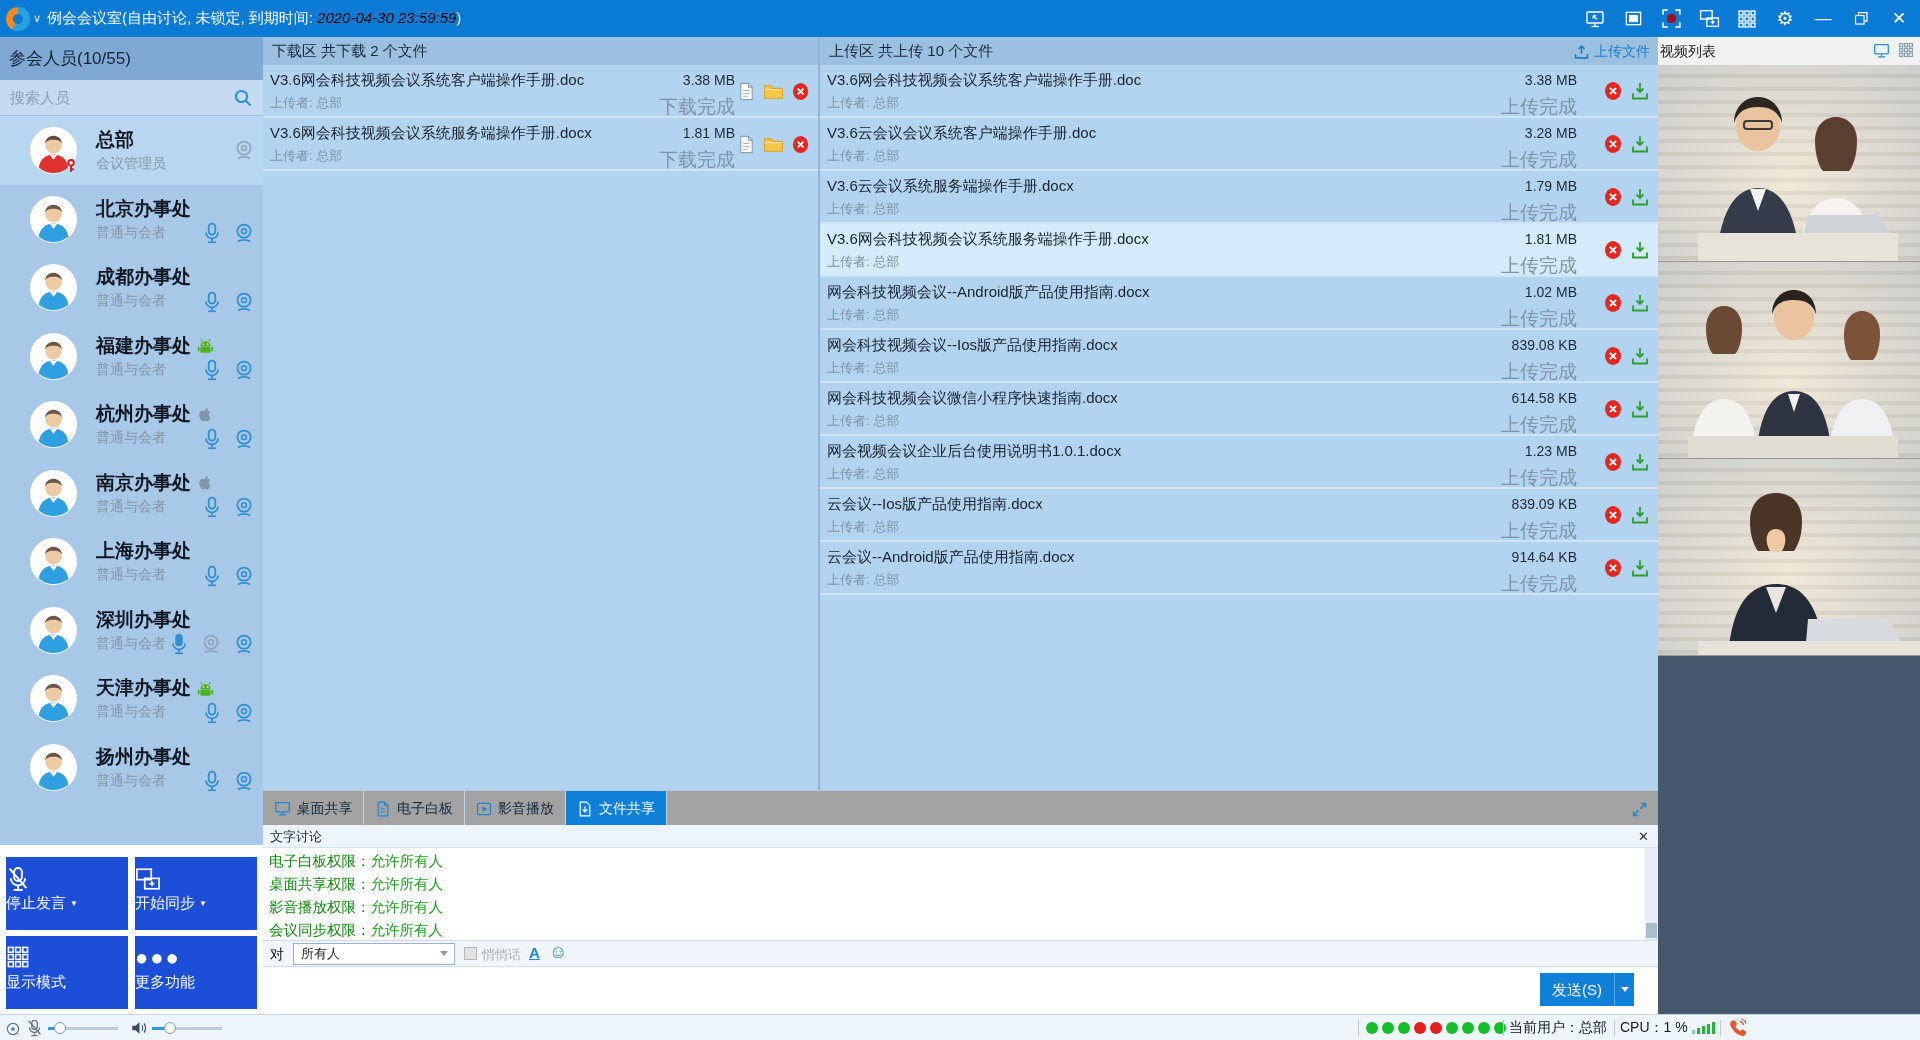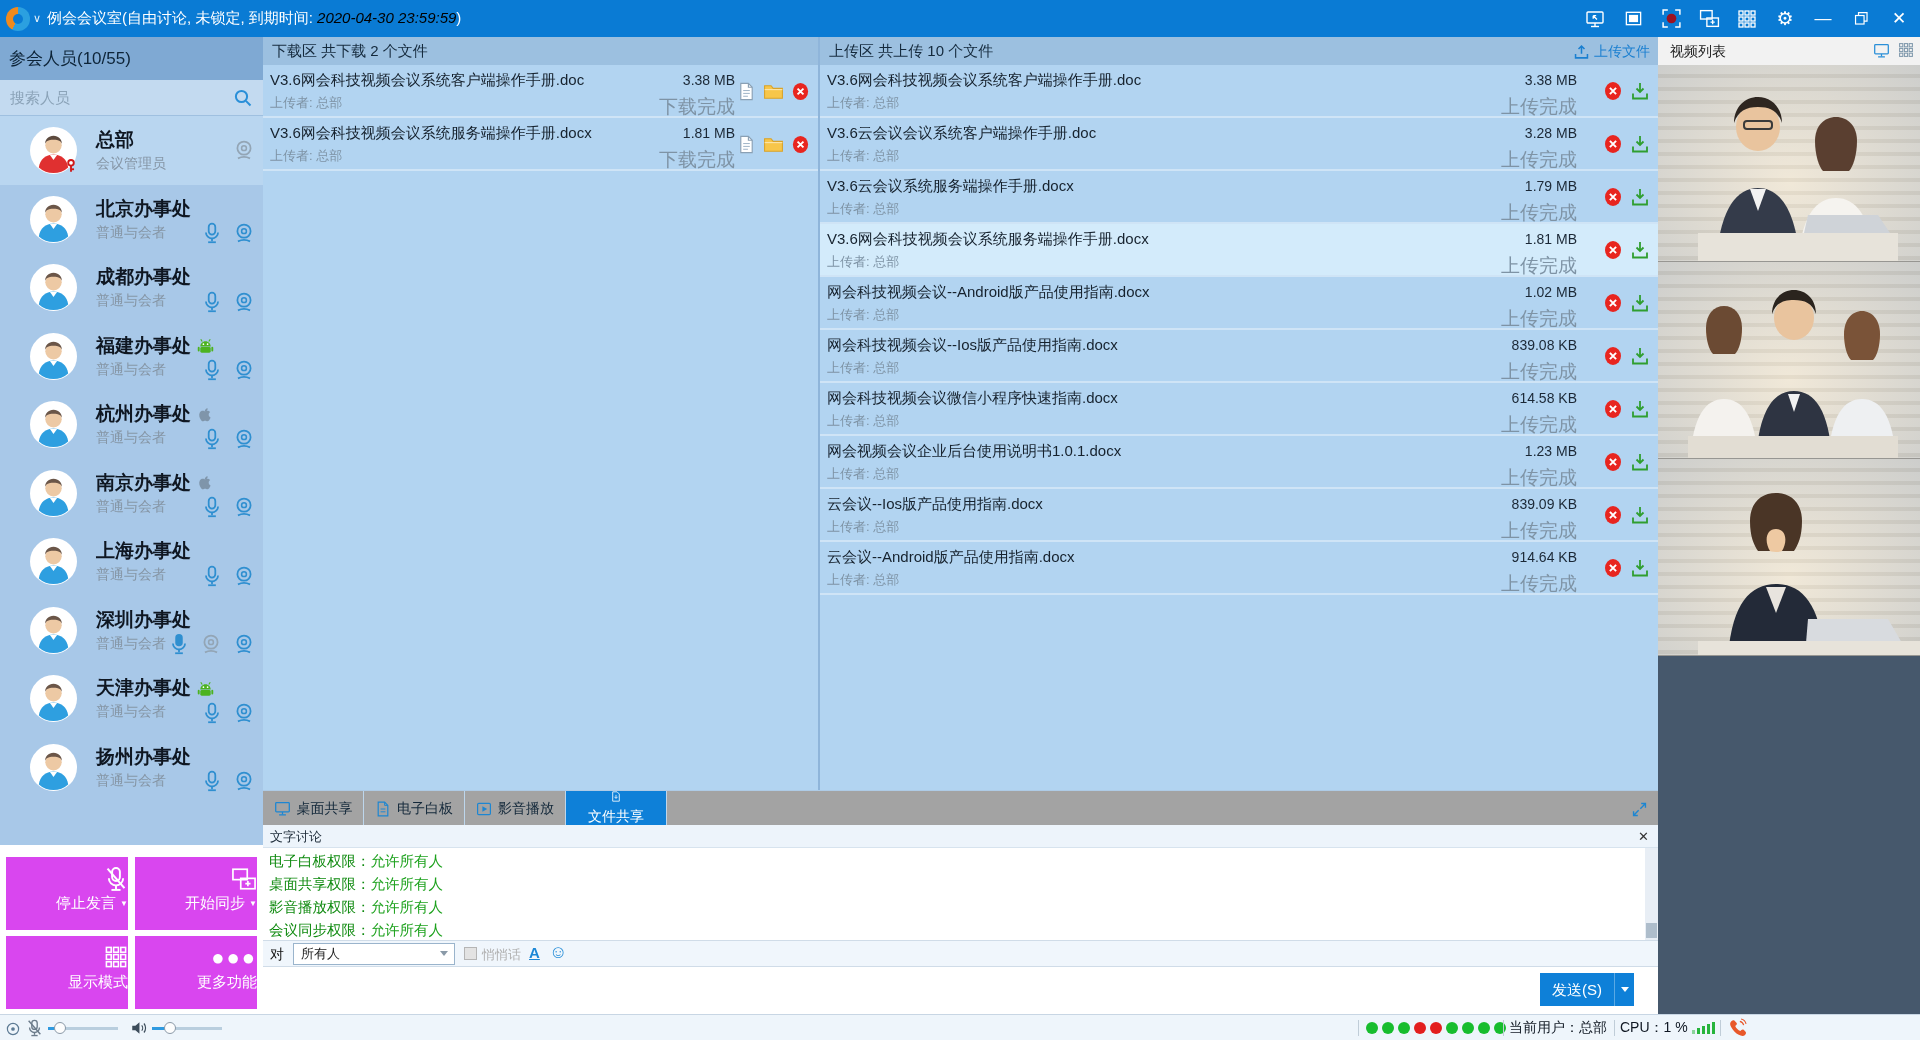--- a/index.html
+++ b/index.html
@@ -28,21 +28,21 @@
   #plist { position:absolute; left:0; top:79px; width:263px; }
   .p-row { position:relative; height:68.5px; }
   .p-row.sel { background:#b9d6f0; }
   .avatar { position:absolute; left:30px; top:11px; width:47px; height:47px; }
   .p-name { position:absolute; left:96px; top:11px; font-size:19px; font-weight:bold; color:#0f1722; display:flex; align-items:center; gap:5px; }
   .p-role { position:absolute; left:96px; top:39px; font-size:14px; color:#8696a6; }
   .p-icons { position:absolute; right:8px; bottom:9px; display:flex; align-items:center; gap:11px; }
   .c-blue { color:#2f8fd0; } .c-gray { color:#93a5b5; } .c-apple { color:#7f95aa; }
 
   #btnarea { position:absolute; left:0; top:808px; width:263px; height:169px; background:#fff; }
-  .side-btn { position:absolute; width:122px; height:73px; background:#d946ef; color:#fff; text-align:right; cursor:pointer; }
+  .side-btn { position:absolute; width:122px; height:73px; background:#1d4ed8; color:#fff; text-align:left; cursor:pointer; }
   .side-btn .bicon { margin-top:9px; height:26px; }
   .side-btn .blabel { font-size:15px; margin-top:2px; }
   .side-btn .drop { font-size:8px; margin-left:4px; vertical-align:2px; }
 
   
   #main { position:absolute; left:263px; top:37px; width:1395px; height:977px; background:#b2d4f1; }
   .panel-header { height:28px; line-height:28px; background:#9cc0e0; color:#14293c; font-size:15px; padding-left:9px; position:relative; }
   #dl-panel { position:absolute; left:0; top:0; width:555px; height:753px; }
   #panel-divider { position:absolute; left:555px; top:0; width:2px; height:753px; background:#8fb5da; }
   #ul-panel { position:absolute; left:557px; top:0; width:838px; height:753px; }
@@ -53,21 +53,21 @@
   .f-size { position:absolute; right:83px; top:7px; font-size:14px; color:#1b2836; }
   .f-status { position:absolute; right:83px; top:29px; font-size:19px; color:#7e93a5; }
   .ul-size { right:81px; } .ul-status { right:81px; }
   .f-acts { position:absolute; right:8px; top:16px; display:flex; align-items:center; gap:7px; }
   #ul-link { position:absolute; right:8px; top:0; height:28px; display:flex; align-items:center; gap:4px; color:#1a7fd0; font-size:14px; cursor:pointer; }
 
   
   #tabbar { position:absolute; left:0; top:753px; width:1395px; height:35px; background:#a3a3a3; display:flex; border-top:1px solid #aecbe6; }
   .tab { width:101px; height:35px; display:flex; align-items:center; justify-content:center; gap:6px; font-size:14px; color:#13283a; border-right:1px solid #bdd6ec; cursor:pointer; }
   .tab .ticon { color:#1d86d2; }
-  .tab.active { background:#0e80d8; color:#fff;flex-direction:column; }
+  .tab.active { background:#0e80d8; color:#fff; }
   .tab.active .ticon { color:#fff; }
   #tab-expand { position:absolute; right:10px; top:9px; color:#1d86d2; cursor:pointer; }
 
   
   #chat-header { position:absolute; left:0; top:788px; width:1395px; height:23px; background:#edf4fb; border-bottom:1px solid #d7e3ee; font-size:13px; color:#1d2b38; line-height:23px; padding-left:7px; }
   #chat-close { position:absolute; right:9px; top:0; font-size:13px; color:#333; cursor:pointer; }
   #chat-msgs { position:absolute; left:0; top:811px; width:1395px; height:92px; background:#fff; overflow:hidden; }
   .msg { font-size:14.5px; padding:3px 16px 0 6px; line-height:20px; }
   .msg .mlabel { color:#0f8a0f; } .msg .mvalue { color:#1ea21e; }
   #chat-scroll { position:absolute; right:0; top:0; width:13px; height:92px; background:#e8eef5; }
@@ -81,21 +81,21 @@
   #font-btn { position:absolute; left:266px; top:3px; font-size:15px; color:#1c87d6; text-decoration:underline; cursor:pointer; font-weight:bold; }
   #emoji-btn { position:absolute; left:286px; top:1px; font-size:18px; color:#2a8fd8; cursor:pointer; }
   #chat-input { position:absolute; left:0; top:930px; width:1395px; height:47px; background:#fff; }
   #send-btn { position:absolute; right:24px; bottom:8px; height:33px; display:flex; cursor:pointer; }
   #send-main { background:#0e80d8; color:#fff; font-size:15px; line-height:33px; padding:0 12px; }
   #send-arrow { background:#0e80d8; width:20px; border-left:1px solid #5aa9e4; display:flex; align-items:center; justify-content:center; }
   #send-arrow .tri { width:0; height:0; border-left:4px solid transparent; border-right:4px solid transparent; border-top:5px solid #fff; }
 
   
   #videos { position:absolute; left:1658px; top:37px; width:262px; height:977px; background:#46586c; }
-  #vid-header { height:28px; background:#f2f2f2; color:#222; font-size:14px; line-height:28px; padding-left:12px; position:relative; }
+  #vid-header { height:28px; background:#f2f2f2; color:#222; font-size:14px; line-height:28px; padding-left:2px; position:relative; }
   #vid-hicons { position:absolute; right:6px; top:5px; display:flex; gap:8px; }
   .video { position:relative; width:262px; height:197px; border-bottom:1px solid rgba(0,0,0,.35); overflow:hidden;
            background:repeating-linear-gradient(180deg,#e9e7e1 0 9px,#d8d5cd 9px 13px); }
   .video .warm { position:absolute; inset:0; background:radial-gradient(ellipse at 50% 60%, rgba(255,235,200,.35), rgba(120,130,140,.25)); }
   .video svg { position:absolute; left:0; top:0; }
 
   
   #statusbar { position:absolute; left:0; top:1014px; width:1920px; height:26px; background:#eef5fb; border-top:1px solid #c8d6e4; font-size:14px; color:#0f1722; }
   .sb-sep { position:absolute; top:5px; width:1px; height:16px; background:#c0cdd8; }
   #sb-target { position:absolute; left:5px; top:5px; color:#5c7a94; }

